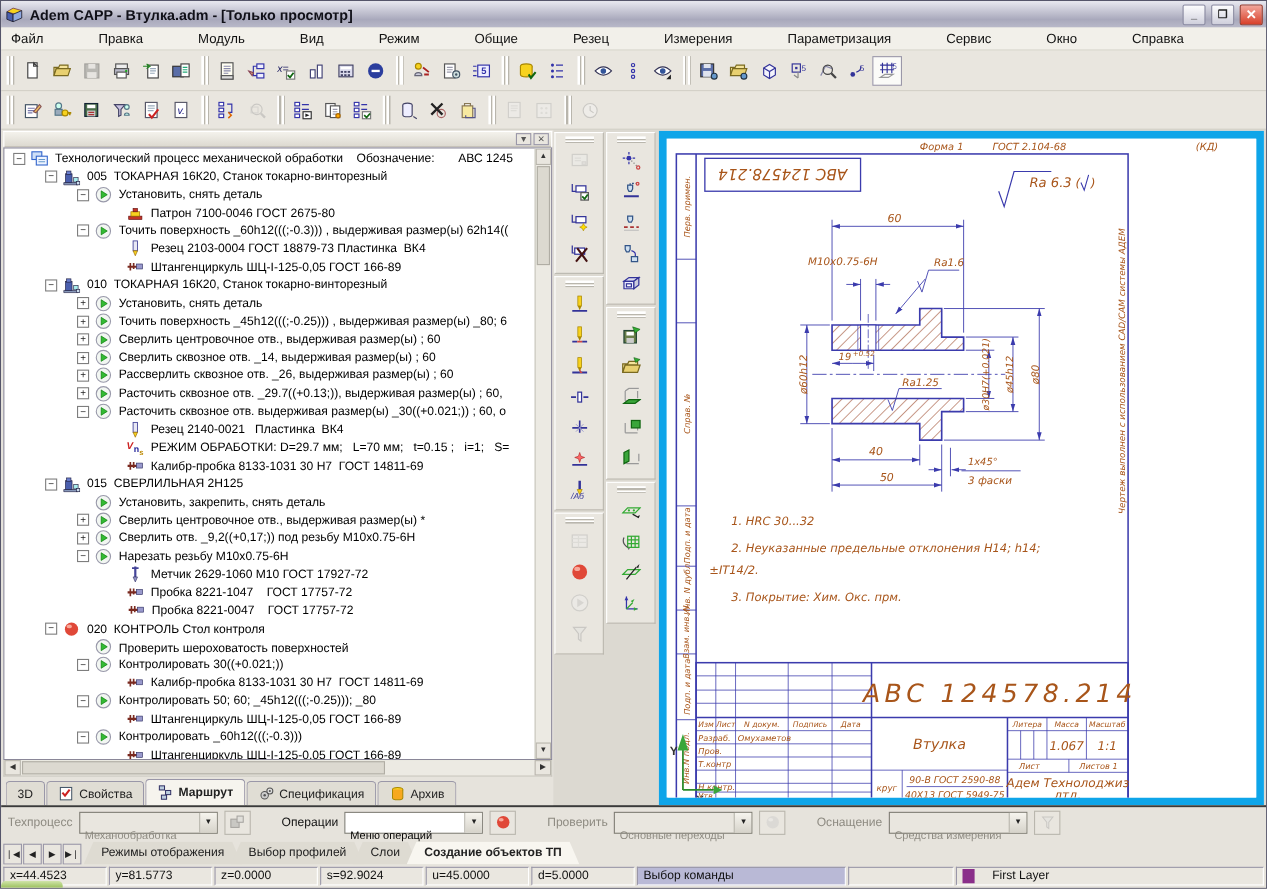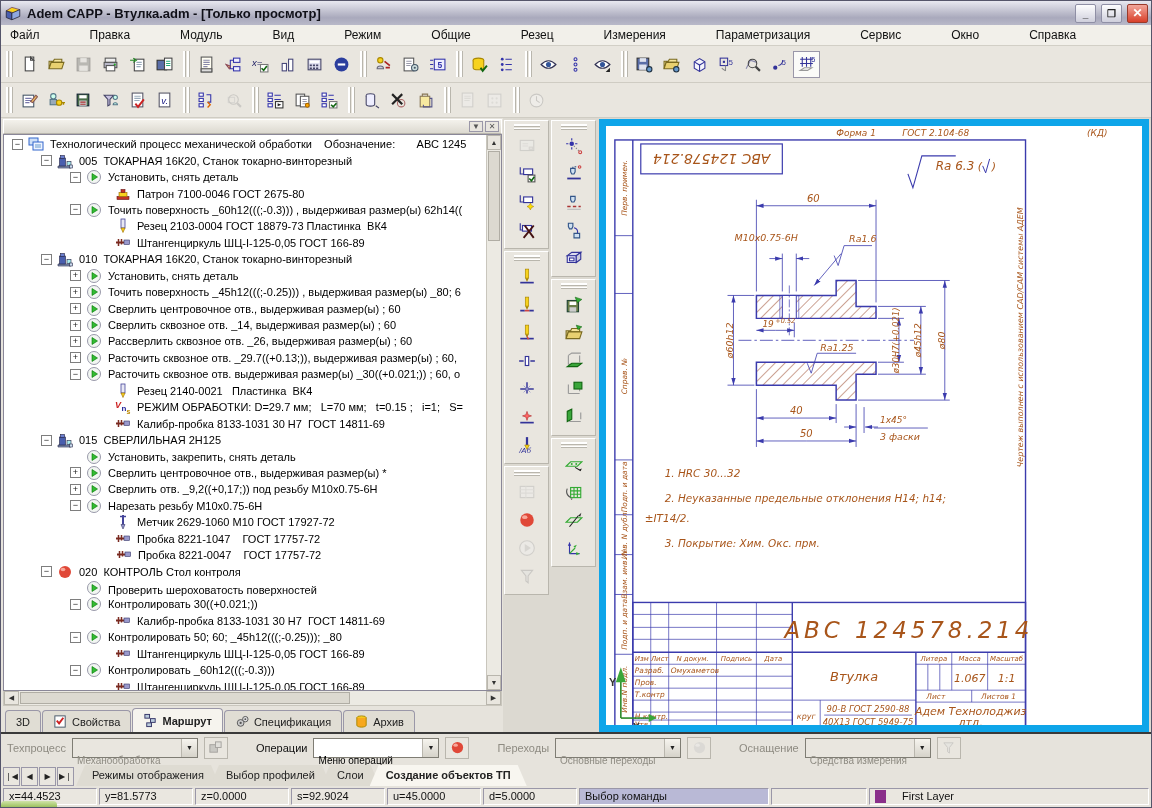--- a/index.html
+++ b/index.html
@@ -1173,21 +1173,21 @@
           <span class="val">Меню операций</span>
           <span class="arr">▼</span>
         </div>
         <div class="bibtn">
           <svg viewBox="0 0 16 16" width="15" height="15">
             <circle cx="8" cy="8" r="6" fill="#e04838"></circle>
             <ellipse cx="6" cy="5.5" rx="2.4" ry="1.7" fill="#f8a89a"></ellipse>
           </svg>
         </div>
         <span class="gap"></span>
-        <span class="blabel dis">Переходы</span>
+        <span class="blabel dis">Проверить</span>
         <div class="combo dis">
           <span class="val">Основные переходы</span>
           <span class="arr">▼</span>
         </div>
         <div class="bibtn tbtn d">
           <svg viewBox="0 0 16 16" width="15" height="15">
             <circle cx="8" cy="8" r="6" fill="#c9c6bd"></circle>
             <ellipse cx="6" cy="5.5" rx="2.4" ry="1.7" fill="#eceae3"></ellipse>
           </svg>
         </div>

